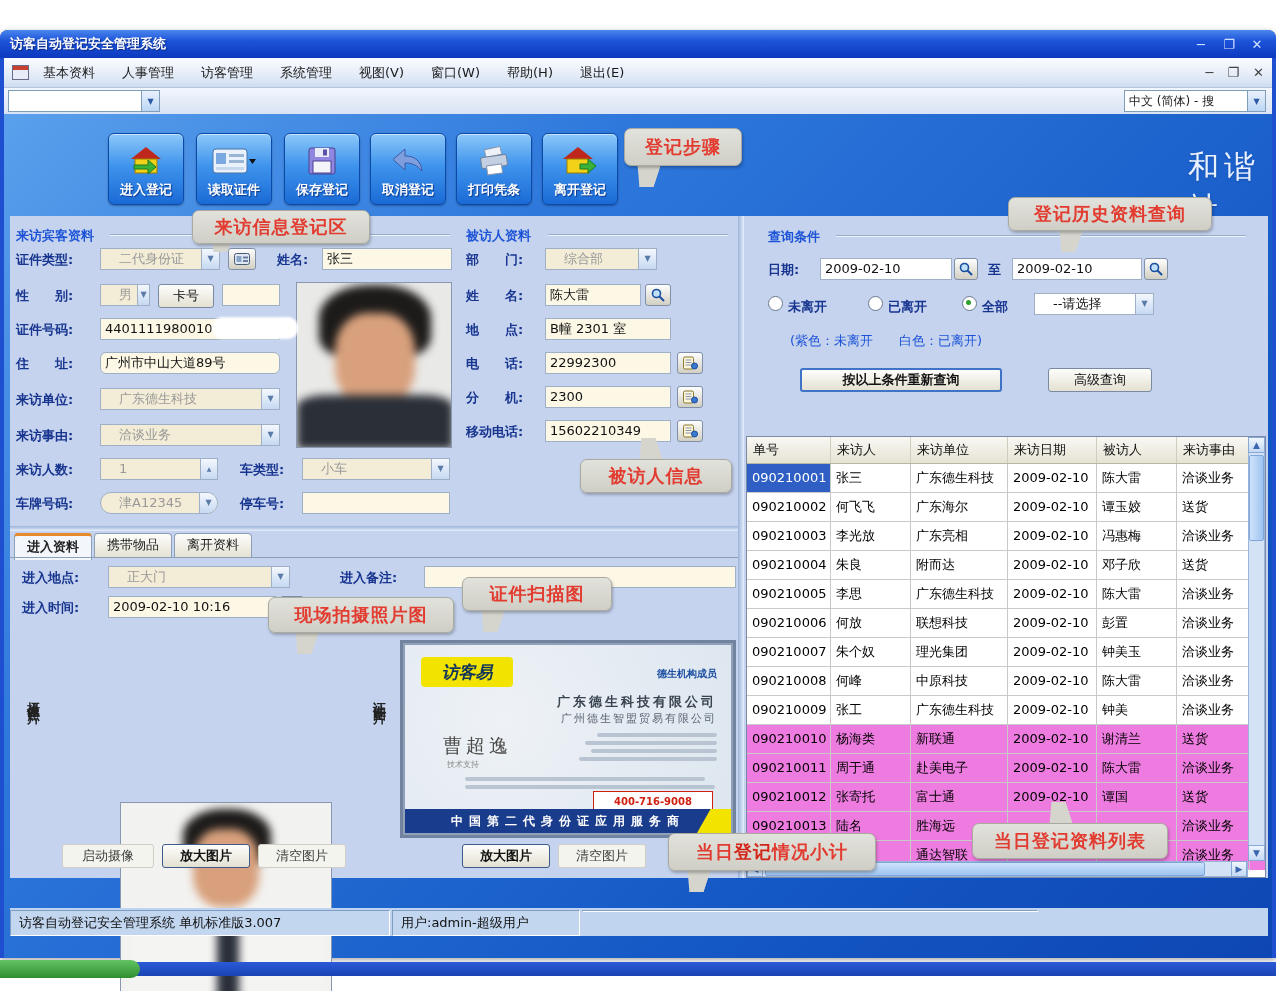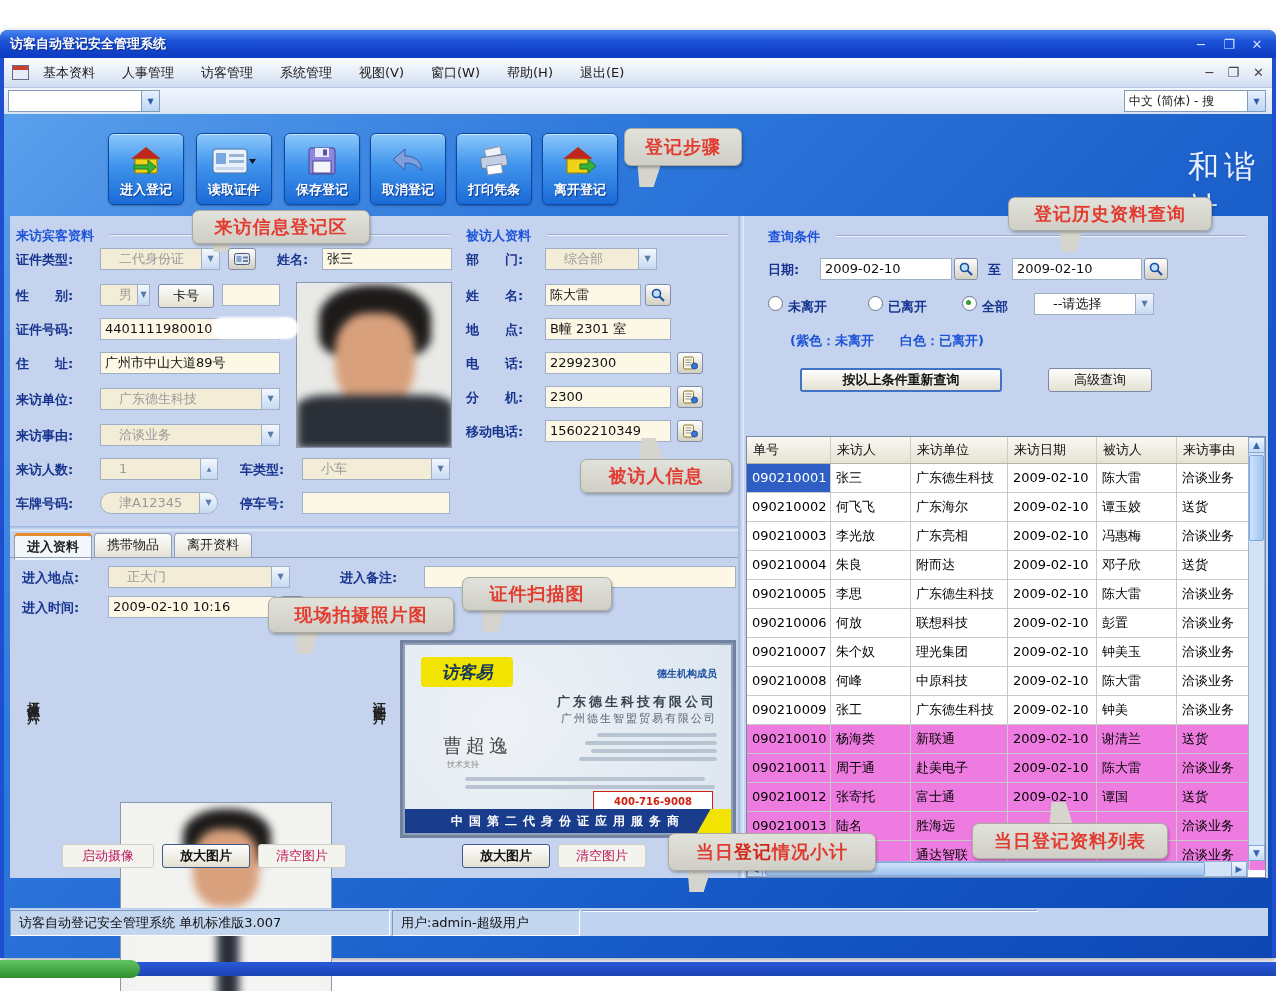--- a/index.html
+++ b/index.html
@@ -62,25 +62,25 @@
               display:flex;align-items:center;justify-content:center;font-size:8px;color:#5a7aa8;}
   .spin{width:16px;display:flex;flex-direction:column;border-left:1px solid #9fb0c6;}
   .spin i{flex:1;font-style:normal;font-size:6px;color:#5a7aa8;display:flex;align-items:center;justify-content:center;
           background:linear-gradient(#f4f8fe,#c6d9f2);}
   .ibtn{height:22px;background:linear-gradient(#fefefe,#d2cfc2);border:1px solid #8090a8;border-radius:3px;
         display:flex;align-items:center;justify-content:center;cursor:pointer;}
   .btn{height:24px;background:linear-gradient(#fdfdfc,#e4e1d2);border:1px solid #7a8aa5;border-radius:3px;
        font-size:13px;color:#111;display:flex;align-items:center;justify-content:center;cursor:pointer;}
   .btn.focus{border:2px solid #3e73c8;font-weight:bold;}
   .btn.bold{font-weight:bold;border:1px solid #3c5b88;}
-  .btn.dis{background:#f4f4ef;border:1px solid #cfcfc6;color:#be185d;box-shadow:none;}
+  .btn.dis{background:#f4f4ef;border:1px solid #cfcfc6;color:#404040;box-shadow:none;}
   .radio{width:13px;height:13px;border-radius:50%;border:1px solid #6a7a90;background:#fff;position:relative;display:inline-block;}
   .radio.sel::after{content:"";position:absolute;left:3px;top:3px;width:5px;height:5px;border-radius:50%;background:#2ca22c;}
   .rlbl{font-size:13px;font-weight:bold;color:#17358f;margin-left:5px;}
-  .legend{font-size:13px;font-weight:bold;color:#1d54d7;}
+  .legend{font-size:13px;font-weight:normal;color:#1d54d7;}
 
   
   .tablebox{background:#fff;border:1px solid #7a8aa5;overflow:hidden;}
   .thead{display:flex;height:26px;background:linear-gradient(#f9f8f4,#e6e3d3);border-bottom:1px solid #b8b5a5;}
   .hcell{font-size:13px;color:#111;line-height:25px;padding-left:6px;border-right:1px solid #cfcdbd;box-sizing:border-box;}
   .trow{display:flex;height:29px;background:#fff;}
   .trow.purple{background:#ee7ce0;}
   .tcell{font-size:13px;color:#000;line-height:28px;padding-left:5px;border-right:1px solid #c9c9c9;
          border-bottom:1px solid #c9c9c9;box-sizing:border-box;white-space:nowrap;overflow:hidden;}
   .tcell.sel{background:#2f5fc4;color:#fff;}
@@ -266,21 +266,21 @@
       <span class="dd2">▼</span>
   </div>
   <div class="abs btn" style="left:158px;top:284px;width:56px;">卡号</div>
   <div class="abs field" style="left:222px;top:284px;width:58px;"></div>
 
   <div class="abs lbl" style="left:16px;top:321px;">证件号码:</div>
   <div class="abs field" style="left:100px;top:318px;width:180px;">4401111980010</div>
   <div class="abs" style="left:212px;top:317px;width:86px;height:22px;background:#fff;border-radius:10px;filter:blur(1px);z-index:5;"></div>
 
   <div class="abs lbl" style="left:16px;top:355px;">住　　址:</div>
-  <div class="abs field" style="left:100px;top:352px;width:180px;">广州市中山大道89号</div>
+  <div class="abs field" style="left:100px;top:352px;width:180px;border-radius:6px;">广州市中山大道89号</div>
 
   <div class="abs lbl" style="left:16px;top:391px;">来访单位:</div>
   <div class="abs field dis combo" style="left:100px;top:388px;width:180px;">
     <span class="val">广东德生科技</span>
       <span class="dd2">▼</span>
   </div>
 
   <div class="abs lbl" style="left:16px;top:427px;">来访事由:</div>
   <div class="abs field dis combo" style="left:100px;top:424px;width:180px;">
     <span class="val">洽谈业务</span>

